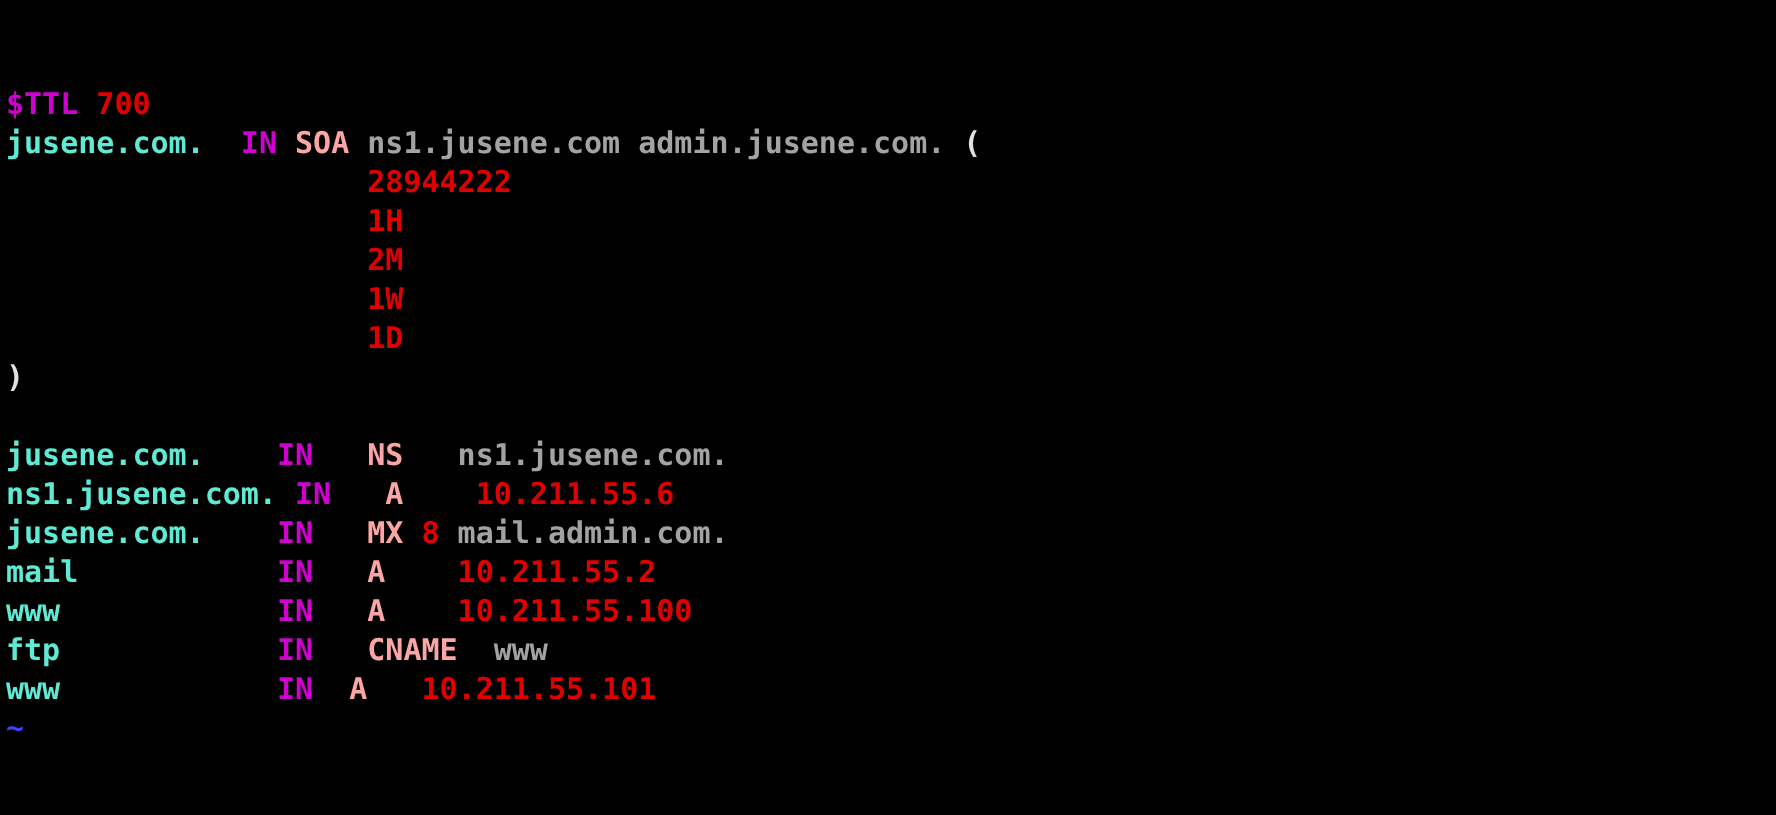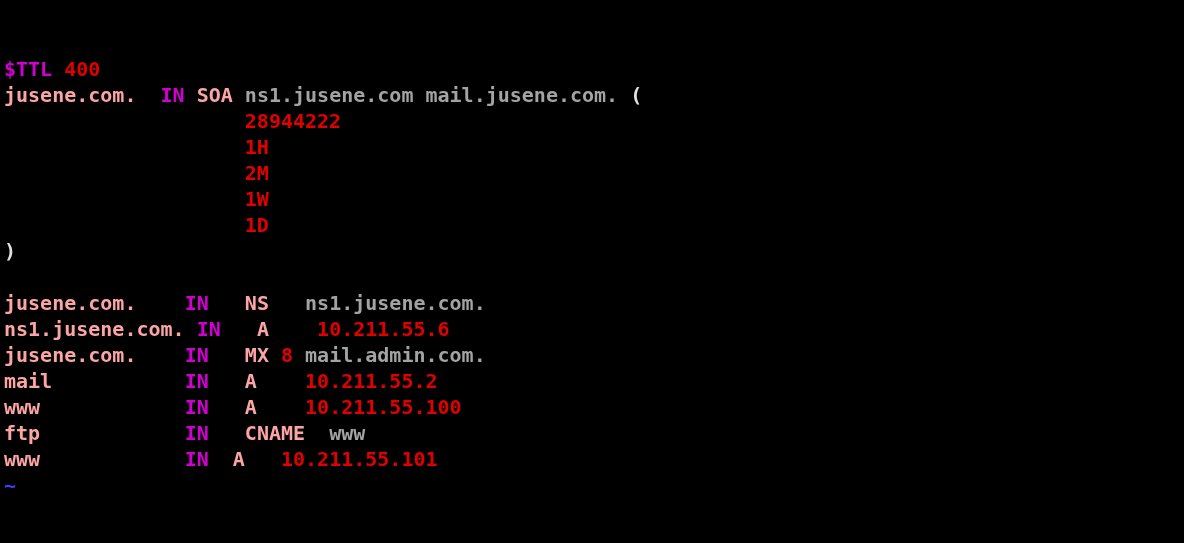--- a/index.html
+++ b/index.html
@@ -8,31 +8,31 @@
     padding: 4px;
     font-family: "DejaVu Sans Mono", "Lucida Console", "Courier New", monospace;
     font-size: 20px;
     font-weight: bold;
     line-height: 1.3;
     white-space: pre;
     color: #ffffff;
   }
   .magenta { color: #d000d0; }
   .red     { color: #e00000; }
-  .olive   { color: #fca5a5; }
+  .olive   { color: #5eead4; }
   .green   { color: #fca5a5; }
   .cyan    { color: #a3a3a3; }
   .white   { color: #e0e0e0; }
   .blue    { color: #4040ff; }
 </style>
 </head>
 <body>
 
-<div><span class="magenta">$TTL</span> <span class="red">400</span>
-<span class="olive">jusene.com.</span>  <span class="magenta">IN</span> <span class="green">SOA</span> <span class="cyan">ns1.jusene.com</span> <span class="cyan">mail.jusene.com.</span> <span class="white">(</span>
+<div><span class="magenta">$TTL</span> <span class="red">700</span>
+<span class="olive">jusene.com.</span>  <span class="magenta">IN</span> <span class="green">SOA</span> <span class="cyan">ns1.jusene.com</span> <span class="cyan">admin.jusene.com.</span> <span class="white">(</span>
                     <span class="red">28944222</span>
                     <span class="red">1H</span>
                     <span class="red">2M</span>
                     <span class="red">1W</span>
                     <span class="red">1D</span>
 <span class="white">)</span>
 
 <span class="olive">jusene.com.</span>    <span class="magenta">IN</span>   <span class="green">NS</span>   <span class="cyan">ns1.jusene.com.</span>
 <span class="olive">ns1.jusene.com.</span> <span class="magenta">IN</span>   <span class="green">A</span>    <span class="red">10.211.55.6</span>
 <span class="olive">jusene.com.</span>    <span class="magenta">IN</span>   <span class="green">MX</span> <span class="red">8</span> <span class="cyan">mail.admin.com.</span>

